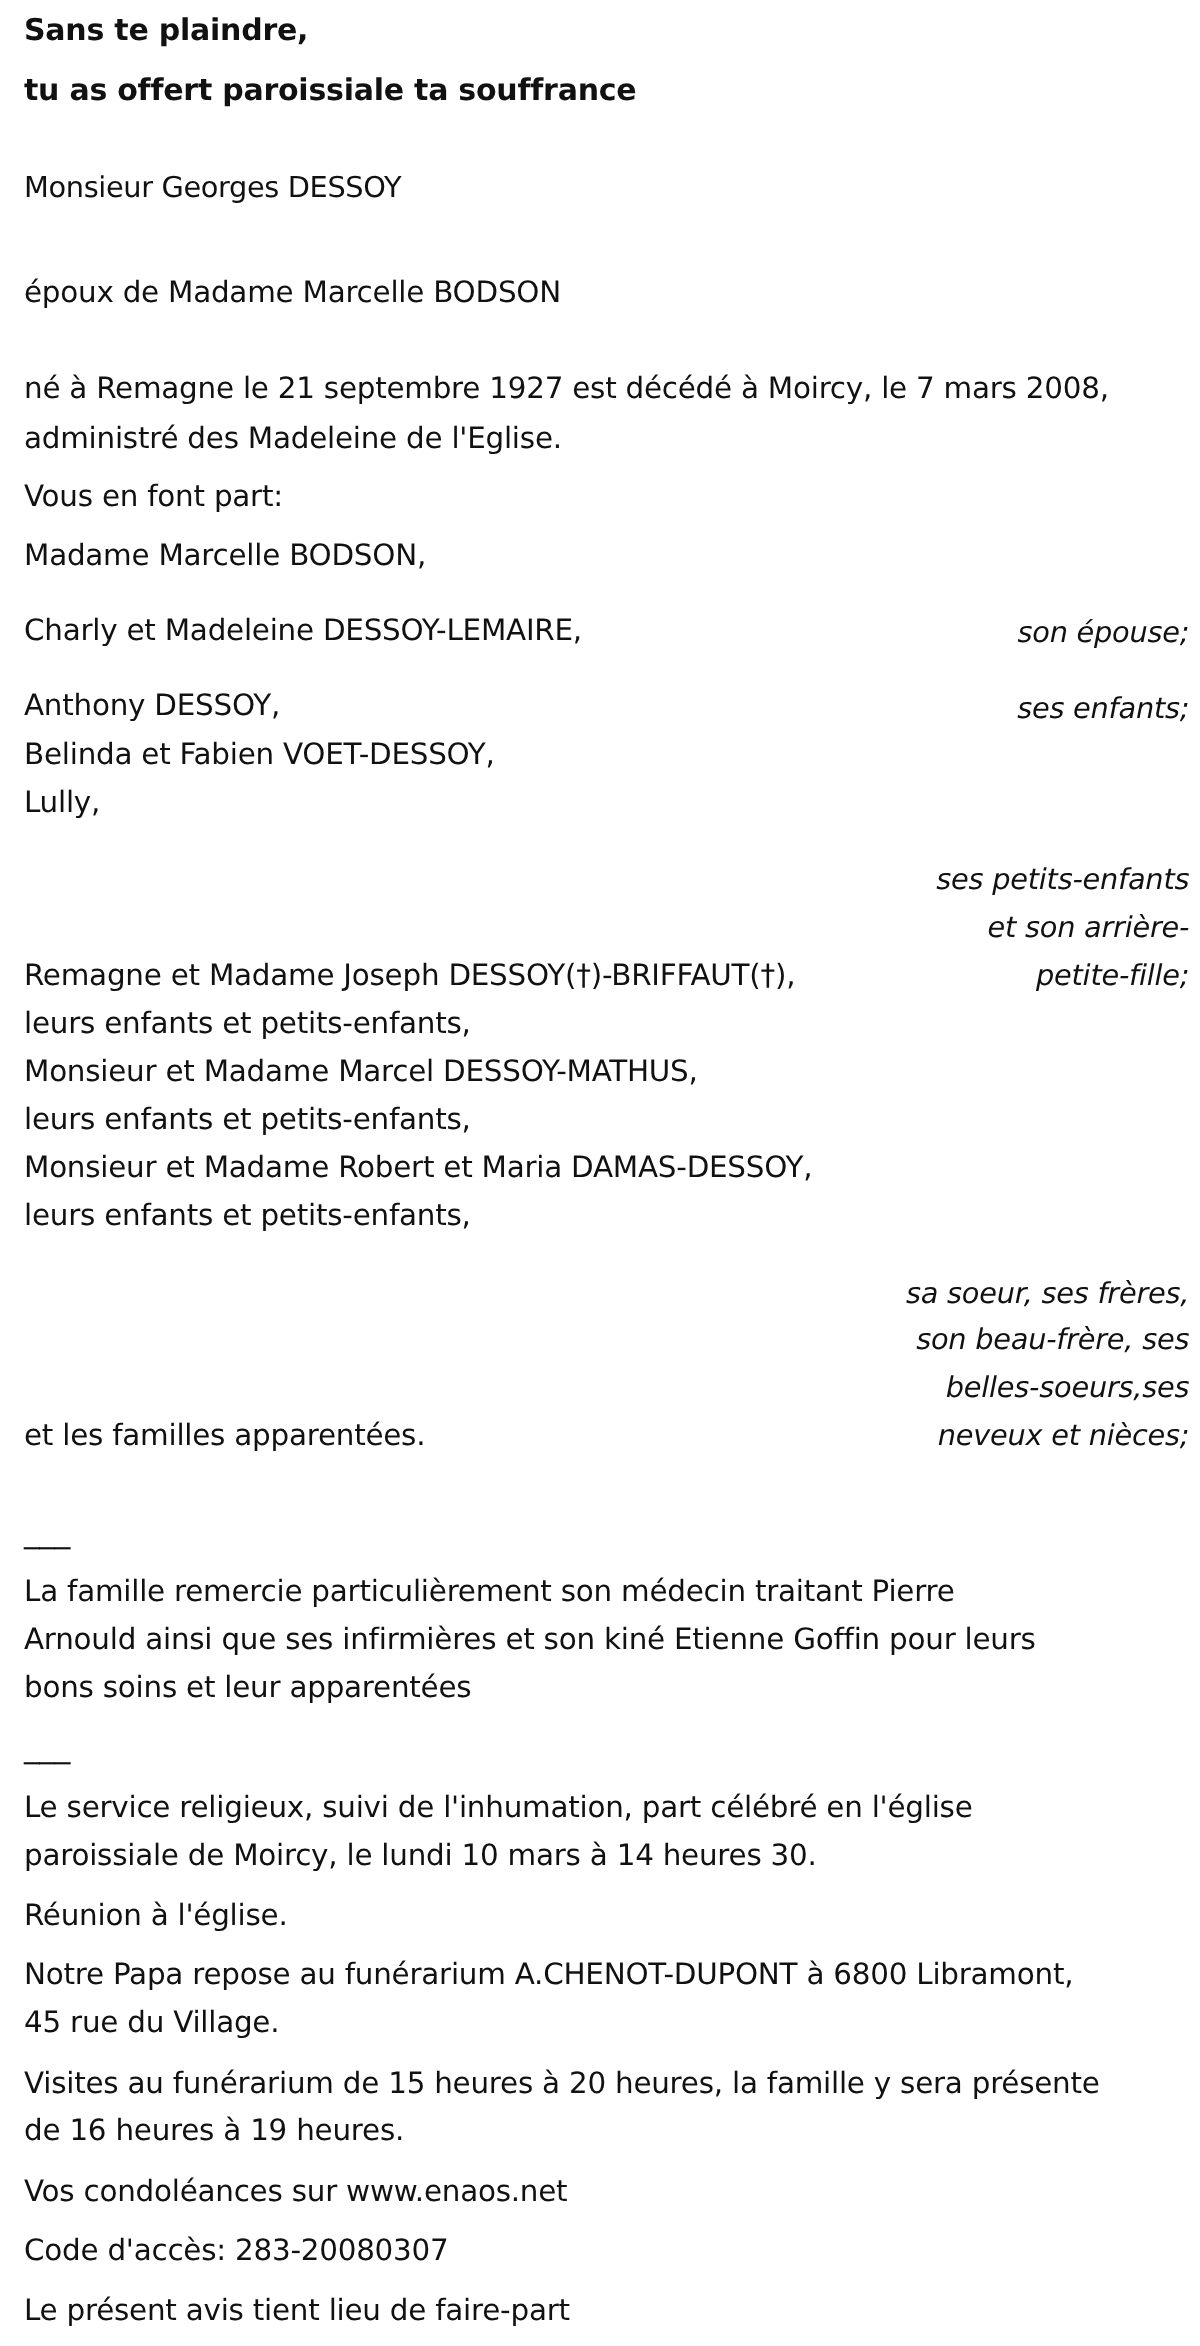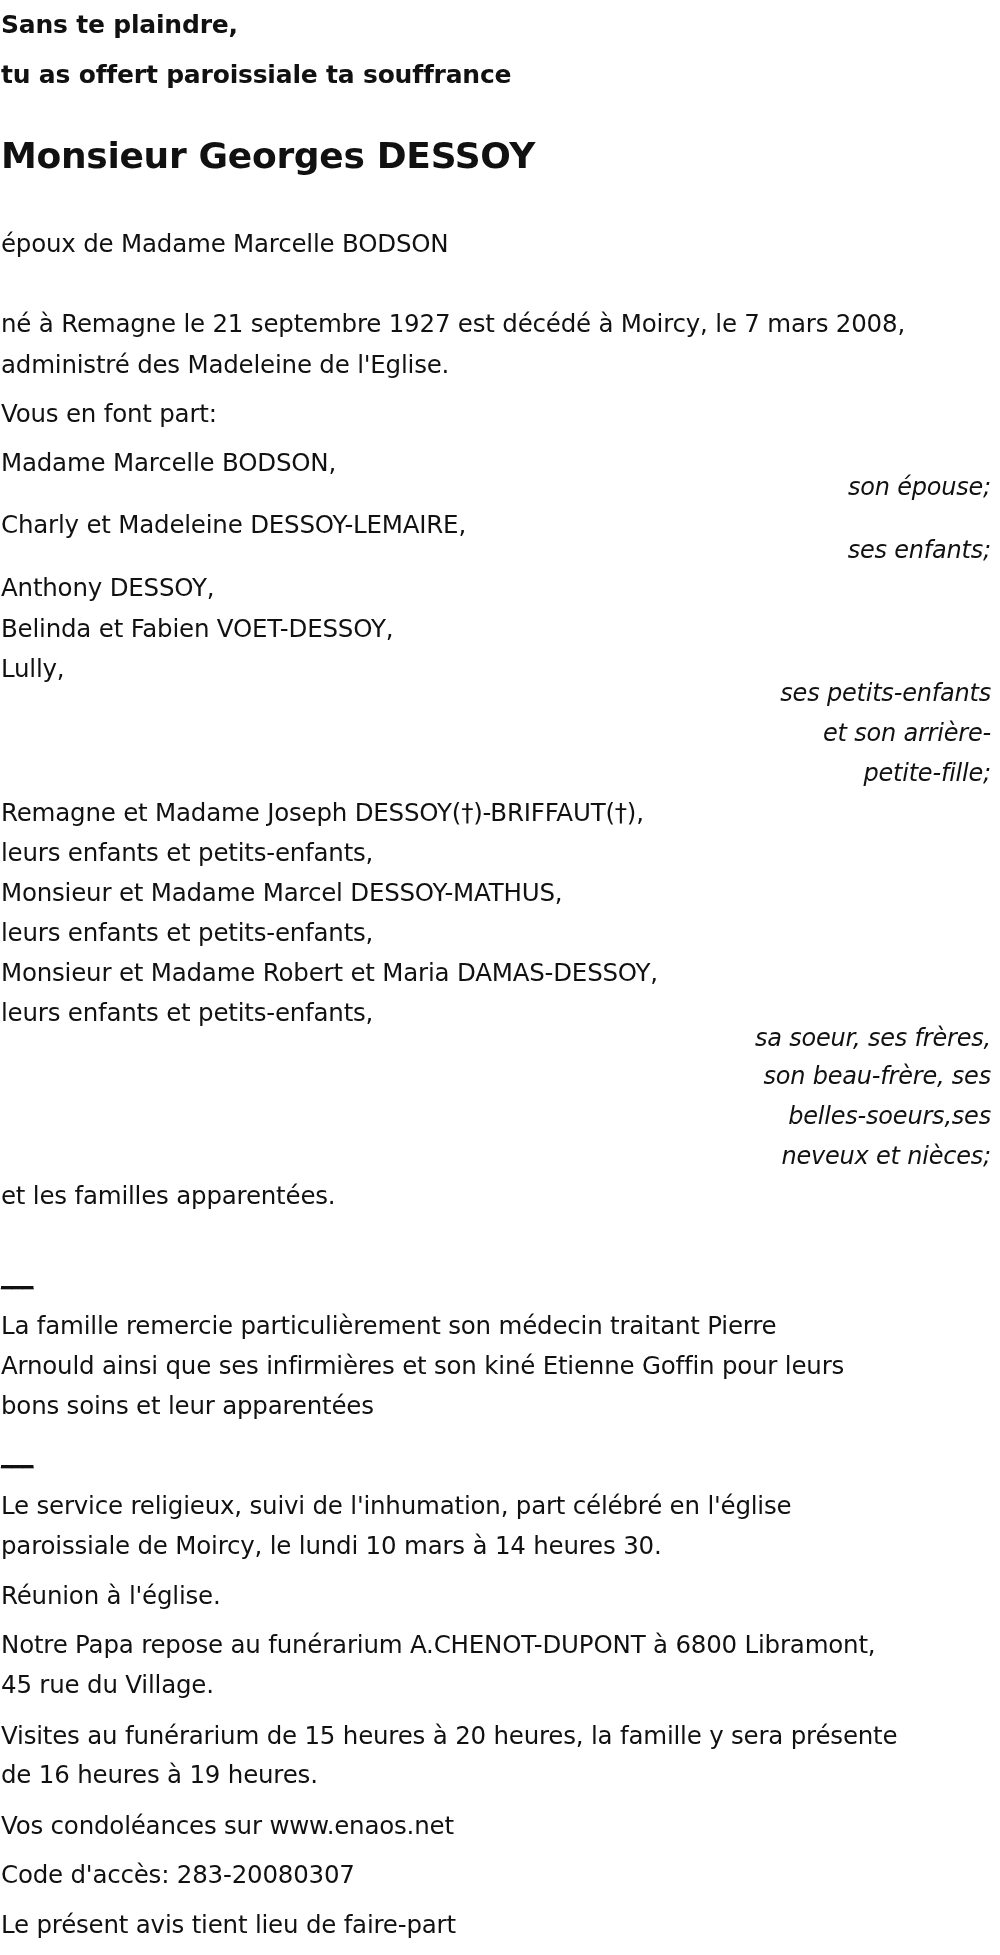--- a/index.html
+++ b/index.html
@@ -1,22 +1,22 @@
 <!DOCTYPE html>
 <html><head>
   <meta charset="utf-8">
   <style>
     html, body { margin: 0; padding: 0; background: #ffffff; }
     body { width: 1000px; height: 1955px; position: relative; overflow: hidden;
            font-family: "DejaVu Sans", sans-serif; color: #111111; }
-    .ln { position: absolute; left: 1px; white-space: nowrap; font-size: 24.5px; line-height: 30px; letter-spacing: -0.2px; }
+    .ln { position: absolute; left: 20px; white-space: nowrap; font-size: 24.5px; line-height: 30px; letter-spacing: -0.2px; }
     .b { font-weight: bold; font-size: 25px; }
-    .title { font-weight: bold; font-size: 36px; line-height: 44px; letter-spacing: -0.3px; }
-    .r { left: auto; right: 9px; text-align: right; font-style: italic; font-size: 24px; }
-    .sep { font-size: 22px; text-decoration: underline; }
+    .title { font-weight: normal; font-size: 24px; line-height: 44px; letter-spacing: -0.3px; }
+    .r { left: auto; right: 9px; text-align: right; font-style: italic; font-size: 24px; margin-top: 40px; }
+    .sep { font-size: 26px; }
   </style>
 </head>
 <body>
 
 <div>
   <div class="ln b" style="top:10px">Sans te plaindre,</div>
   <div class="ln b" style="top:60px">tu as offert paroissiale ta souffrance</div>
 
   <div class="ln title" style="top:134px">Monsieur Georges DESSOY</div>
 

